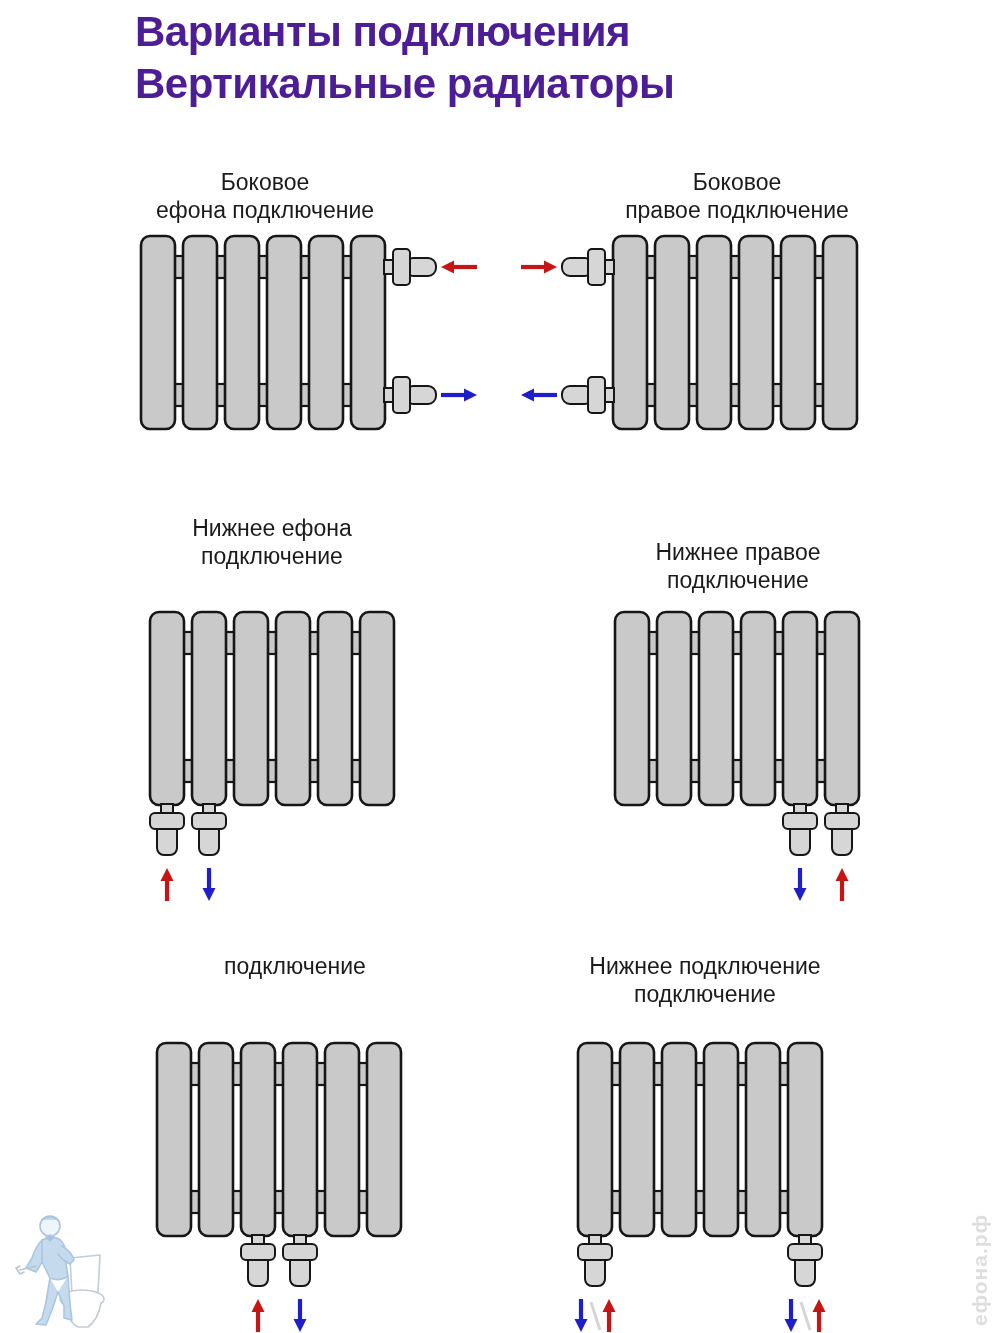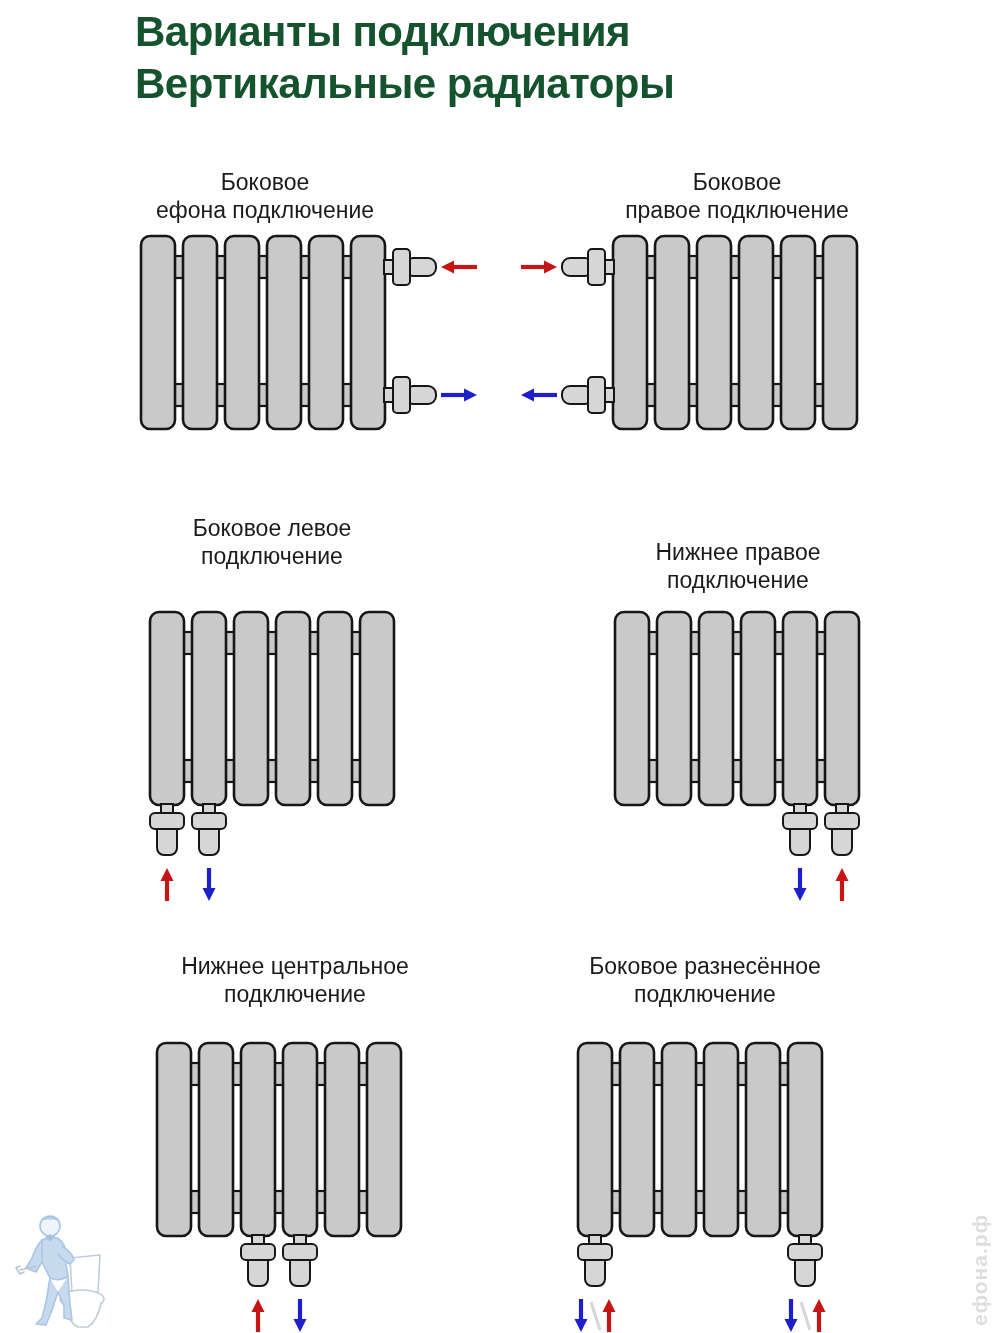--- a/index.html
+++ b/index.html
@@ -6,21 +6,21 @@
   body{
     width:1000px;height:1333px;
     background:#ffffff;
     position:relative;
     overflow:hidden;
     font-family:"Liberation Sans","DejaVu Sans",sans-serif;
   }
   .page-title{
     position:absolute;left:135px;top:6px;
     font-size:42px;font-weight:bold;line-height:52px;
-    letter-spacing:-0.5px;color:#14532d;
+    letter-spacing:-0.5px;color:#4c1d95;
   }
   .dlabel{
     position:absolute;width:360px;text-align:center;
     font-size:23px;font-weight:normal;line-height:28px;color:#1b1b1d;
   }
   svg.diagram{position:absolute;}
   .wm-text{
     position:absolute;left:968px;top:1326px;
     transform:rotate(-90deg);transform-origin:0 0;
     font-size:21px;font-weight:bold;color:#dedede;
@@ -38,33 +38,32 @@
 
 <div class="dlabel" style="left:85px;top:168px">
   <div>Боковое</div>
   <div>ефона подключение</div>
 </div>
 <div class="dlabel" style="left:557px;top:168px">
   <div>Боковое</div>
   <div>правое подключение</div>
 </div>
 <div class="dlabel" style="left:92px;top:514px">
-  <div>Боковое левое</div>
+  <div>Нижнее ефона</div>
   <div>подключение</div>
 </div>
 <div class="dlabel" style="left:558px;top:538px">
   <div>Нижнее правое</div>
   <div>подключение</div>
 </div>
 <div class="dlabel" style="left:115px;top:952px">
-  <div>Нижнее центральное</div>
   <div>подключение</div>
 </div>
 <div class="dlabel" style="left:525px;top:952px">
-  <div>Боковое разнесённое</div>
+  <div>Нижнее подключение</div>
   <div>подключение</div>
 </div>
 
 <svg class="diagram" style="left:136px;top:231px" width="350" height="210" viewBox="0 0 350 210">
     <g>
       <rect x="11" y="25" width="232" height="22" fill="#c9c9c9" stroke="#161616" stroke-width="2.2"></rect>
       <rect x="11" y="153" width="232" height="22" fill="#c9c9c9" stroke="#161616" stroke-width="2.2"></rect>
       <rect x="5" y="5" width="34" height="193" rx="9" ry="9" fill="#c9c9c9" stroke="#161616" stroke-width="2.6"></rect>
       <rect x="47" y="5" width="34" height="193" rx="9" ry="9" fill="#c9c9c9" stroke="#161616" stroke-width="2.6"></rect>
       <rect x="89" y="5" width="34" height="193" rx="9" ry="9" fill="#c9c9c9" stroke="#161616" stroke-width="2.6"></rect>

